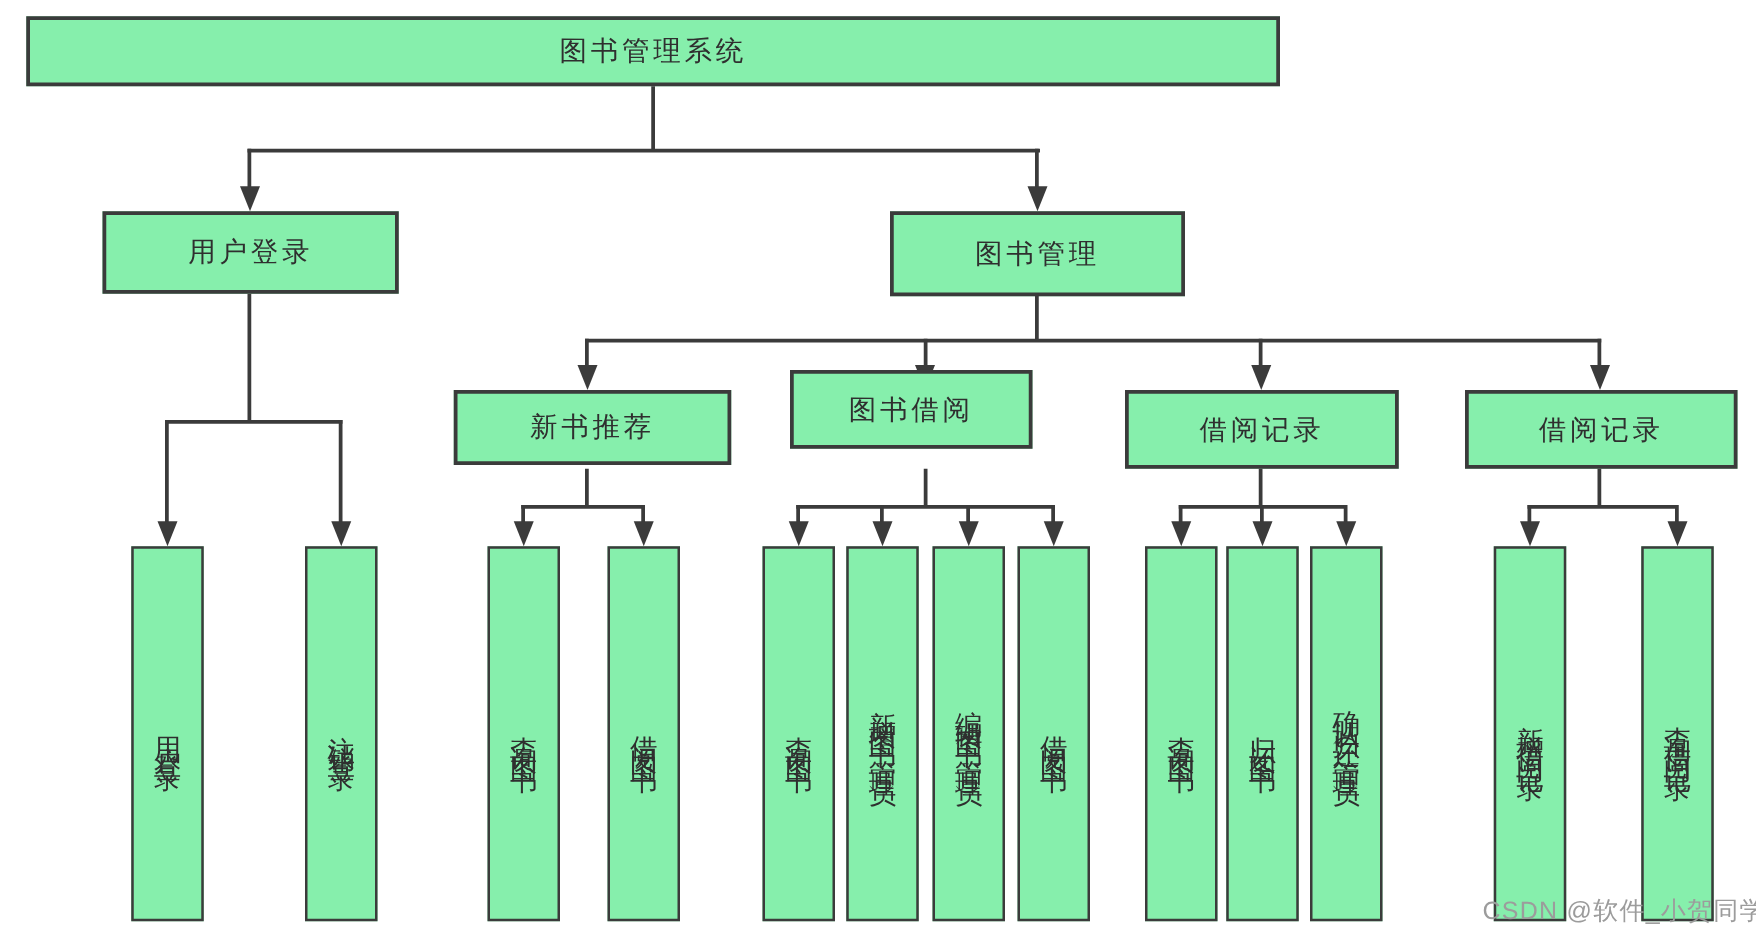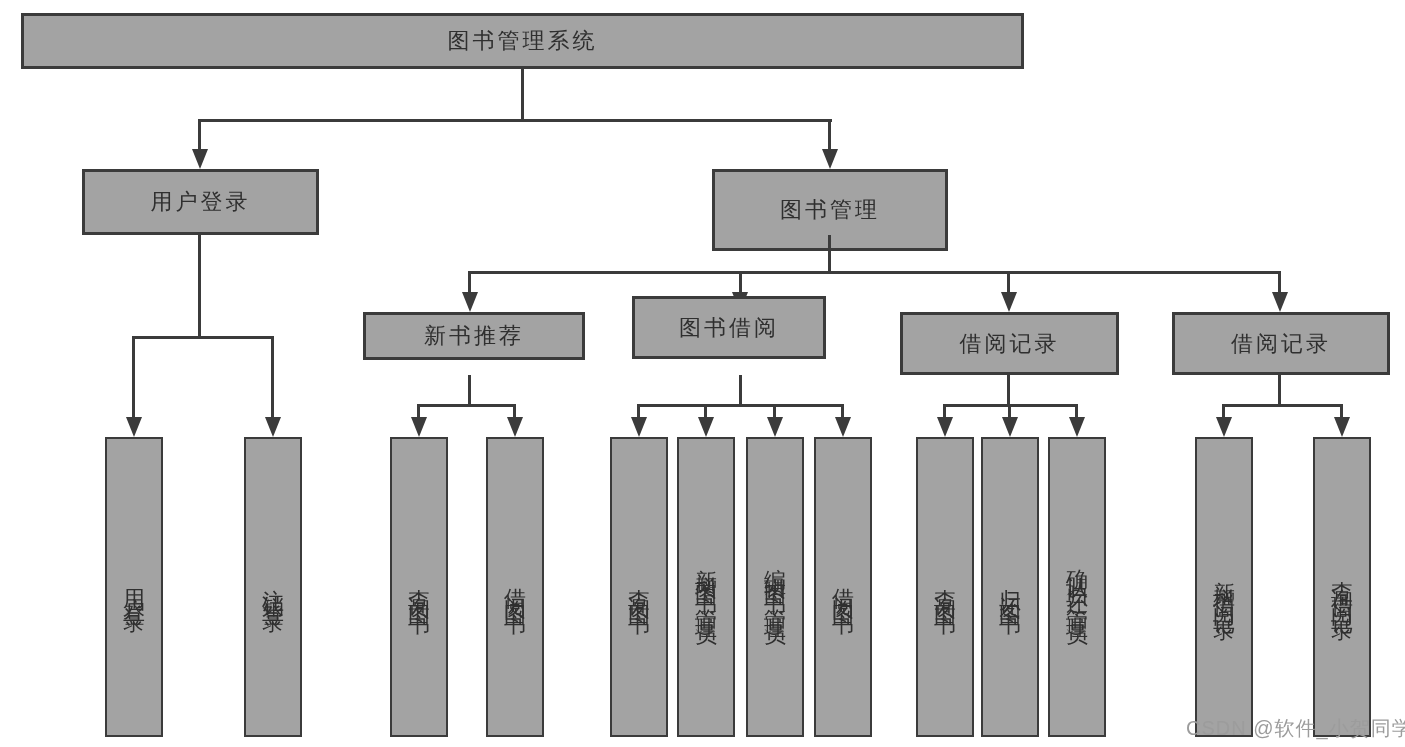--- a/index.html
+++ b/index.html
@@ -8,21 +8,21 @@
     width: 1405px;
     height: 747px;
     background: #ffffff;
     overflow: hidden;
     font-family: "Liberation Sans", "DejaVu Sans", sans-serif;
     color: #2f2f2f;
   }
   .box {
     position: absolute;
     box-sizing: border-box;
-    background: #a3a3a3;
+    background: #86efac;
     border: 3px solid #3b3b3b;
     display: flex;
     align-items: center;
     justify-content: center;
     font-size: 22px;
     letter-spacing: 3px;
     color: #2f2f2f;
     text-align: center;
     white-space: nowrap;
   }
@@ -64,41 +64,41 @@
   <div class="box" style="left:21px;top:13px;width:1003px;height:56px">图书管理系统</div>
 
   <div class="vline" style="left:521px;top:69px;width:3px;height:51px"></div>
   <div class="hline" style="left:198px;top:119px;width:634px;height:3px"></div>
   <div class="vline" style="left:198px;top:119px;width:3px;height:33px"></div>
   <div class="vline" style="left:828px;top:119px;width:3px;height:33px"></div>
   <div class="arrow" style="left:192px;top:149px"></div>
   <div class="arrow" style="left:822px;top:149px"></div>
 
   <div class="box" style="left:82px;top:169px;width:237px;height:66px">用户登录</div>
-  <div class="box" style="left:712px;top:169px;width:236px;height:82px">图书管理</div>
+  <div class="box" style="left:712px;top:169px;width:236px;height:68px">图书管理</div>
 
   <div class="vline" style="left:198px;top:235px;width:3px;height:103px"></div>
   <div class="hline" style="left:132px;top:336px;width:142px;height:3px"></div>
   <div class="vline" style="left:132px;top:336px;width:3px;height:84px"></div>
   <div class="vline" style="left:271px;top:336px;width:3px;height:84px"></div>
   <div class="arrow" style="left:126px;top:417px"></div>
   <div class="arrow" style="left:265px;top:417px"></div>
 
   <div class="vline" style="left:828px;top:235px;width:3px;height:38px"></div>
   <div class="hline" style="left:468px;top:271px;width:813px;height:3px"></div>
   <div class="vline" style="left:468px;top:271px;width:3px;height:24px"></div>
   <div class="vline" style="left:739px;top:271px;width:3px;height:24px"></div>
   <div class="vline" style="left:1007px;top:271px;width:3px;height:24px"></div>
   <div class="vline" style="left:1278px;top:271px;width:3px;height:24px"></div>
   <div class="arrow" style="left:462px;top:292px"></div>
   <div class="arrow" style="left:732px;top:292px"></div>
   <div class="arrow" style="left:1001px;top:292px"></div>
   <div class="arrow" style="left:1272px;top:292px"></div>
 
-  <div class="box" style="left:363px;top:312px;width:222px;height:48px">新书推荐</div>
+  <div class="box" style="left:363px;top:312px;width:222px;height:60px">新书推荐</div>
   <div class="box" style="left:632px;top:296px;width:194px;height:63px">图书借阅</div>
   <div class="box" style="left:900px;top:312px;width:219px;height:63px">借阅记录</div>
   <div class="box" style="left:1172px;top:312px;width:218px;height:63px">借阅记录</div>
 
   <div class="vline" style="left:468px;top:375px;width:3px;height:31px"></div>
   <div class="hline" style="left:417px;top:404px;width:99px;height:3px"></div>
   <div class="vline" style="left:417px;top:404px;width:3px;height:16px"></div>
   <div class="vline" style="left:513px;top:404px;width:3px;height:16px"></div>
   <div class="arrow" style="left:411px;top:417px"></div>
   <div class="arrow" style="left:507px;top:417px"></div>

